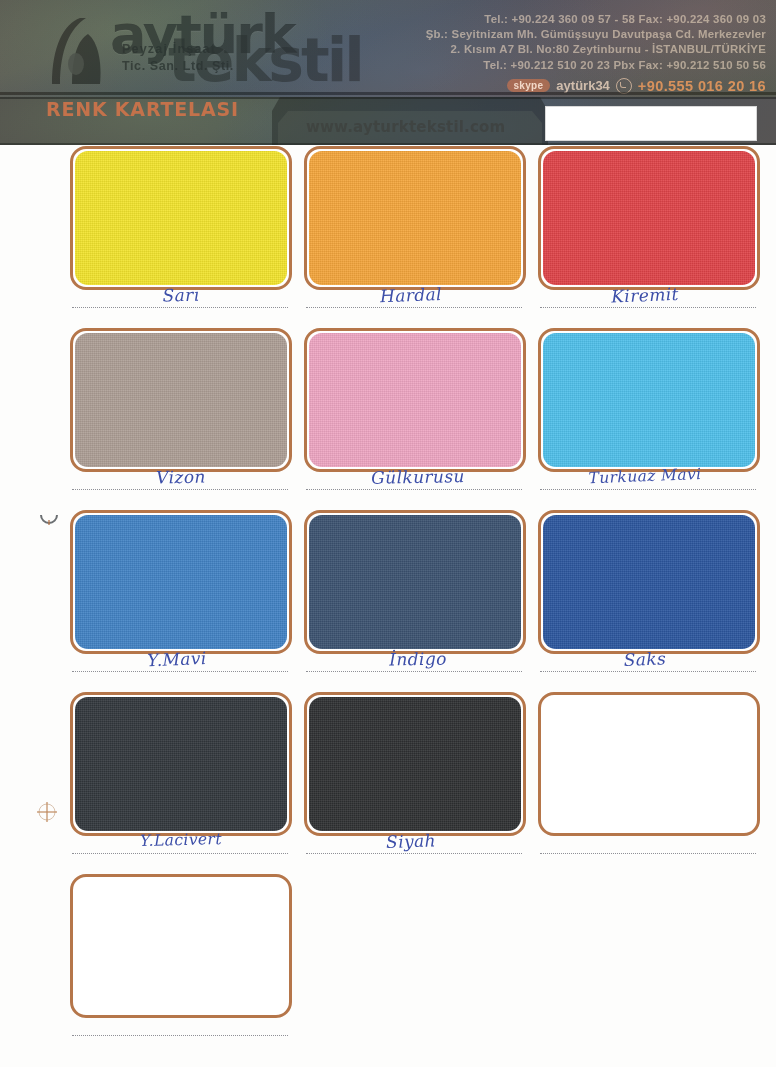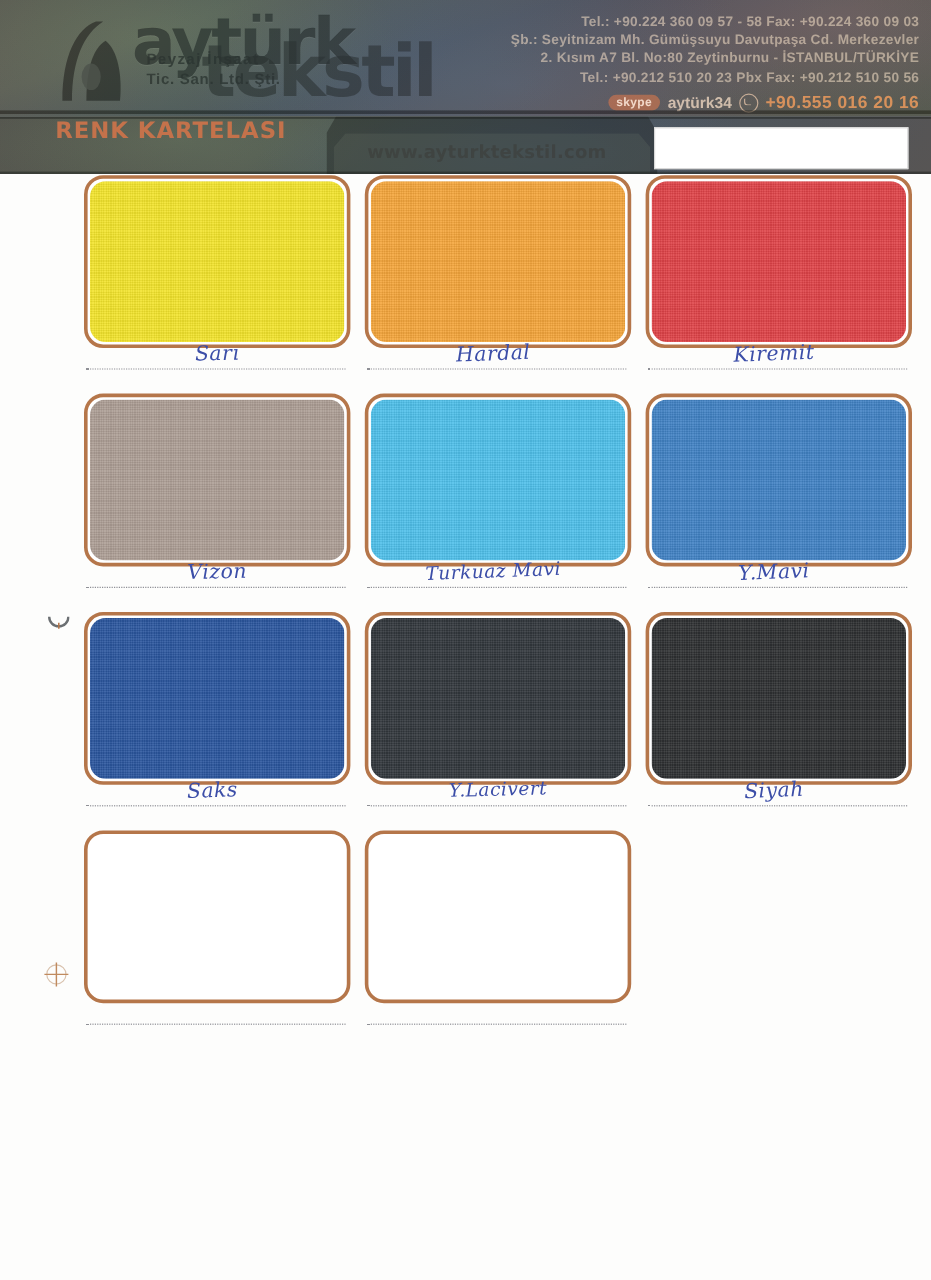--- a/index.html
+++ b/index.html
@@ -268,34 +268,48 @@
         <div class="label-line"></div>
         <div class="handwrite hw-shift1">Kiremit</div>
       </div>
       <div class="cell">
         <div class="swatch-wrap">
           <div class="swatch tex" style="background-color: rgb(173, 158, 149);"></div>
         </div>
         <div class="label-line"></div>
         <div class="handwrite">Vizon</div>
       </div>
+      <div class="cell">
+        <div class="swatch-wrap">
+          <div class="swatch tex" style="background-color: rgb(238, 165, 194);"></div>
+        </div>
+        <div class="label-line"></div>
+        <div class="handwrite hw-shift2">Gülkurusu</div>
+      </div>
 
       <div class="cell">
         <div class="swatch-wrap">
           <div class="swatch tex" style="background-color: rgb(79, 192, 234);"></div>
         </div>
         <div class="label-line"></div>
         <div class="handwrite hw-small hw-shift1">Turkuaz Mavi</div>
       </div>
       <div class="cell">
         <div class="swatch-wrap">
           <div class="swatch tex" style="background-color: rgb(65, 130, 196);"></div>
         </div>
         <div class="label-line"></div>
         <div class="handwrite hw-shift1">Y.Mavi</div>
+      </div>
+      <div class="cell">
+        <div class="swatch-wrap">
+          <div class="swatch tex" style="background-color: rgb(59, 82, 112);"></div>
+        </div>
+        <div class="label-line"></div>
+        <div class="handwrite hw-shift2">İndigo</div>
       </div>
 
       <div class="cell">
         <div class="swatch-wrap">
           <div class="swatch tex" style="background-color: rgb(43, 86, 158);"></div>
         </div>
         <div class="label-line"></div>
         <div class="handwrite hw-shift1">Saks</div>
       </div>
       <div class="cell">

